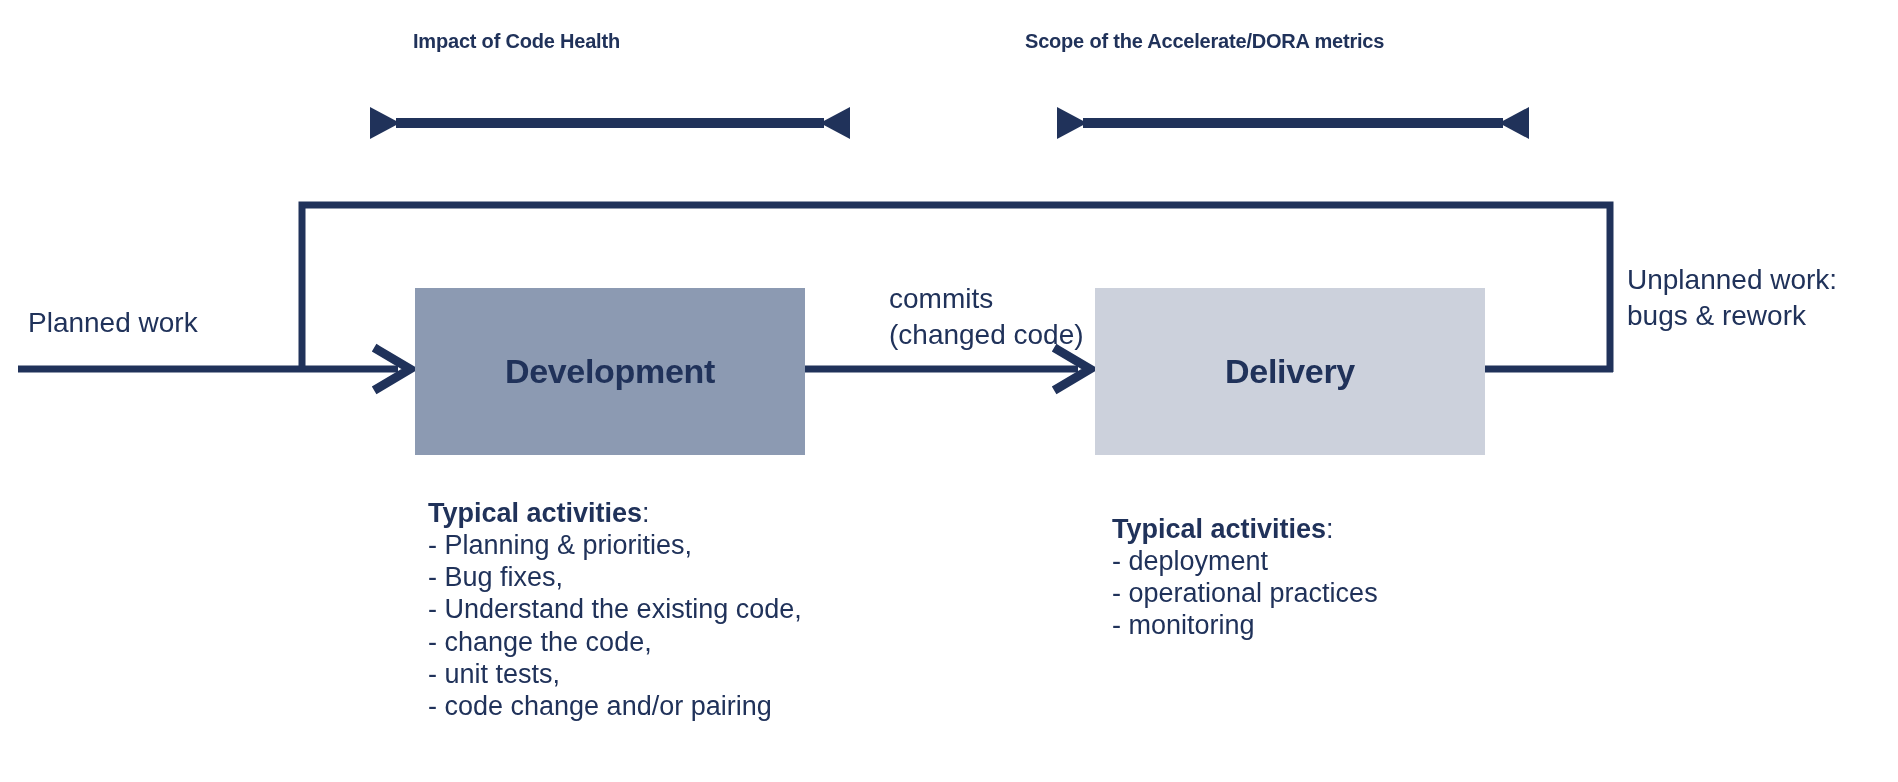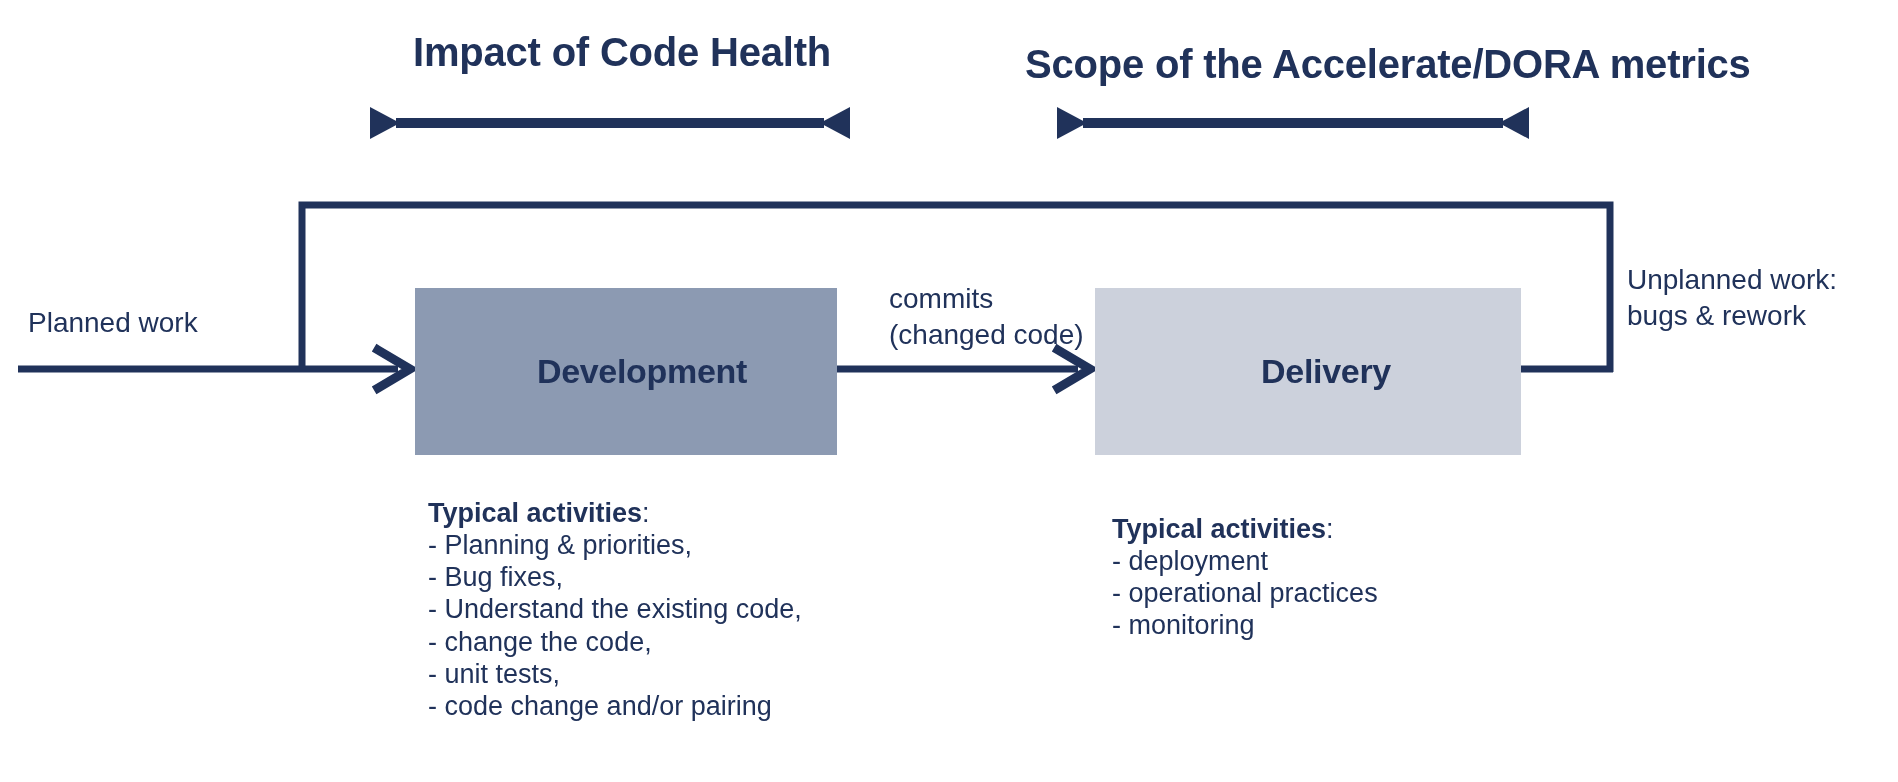--- a/index.html
+++ b/index.html
@@ -16,21 +16,21 @@
     width: 1898px;
     height: 782px;
     background: #ffffff;
     overflow: hidden;
   }
   .abs { position: absolute; }
 
   
   .section-heading {
     font-weight: bold;
-    font-size: 40px;
+    font-size: 20px;
     color: #20325a;
     white-space: nowrap;
     letter-spacing: -0.2px;
   }
 
   
   .span-arrow { height: 36px; }
   .span-arrow svg { display: block; }
 
   
@@ -38,21 +38,21 @@
     display: flex;
     align-items: center;
     justify-content: center;
   }
   .proc-box .proc-label {
     font-weight: bold;
     font-size: 34px;
     color: #20325a;
     letter-spacing: -0.3px;
   }
-  .box-development { background: #8c9ab2; padding-left: 32px; }
+  .box-development { background: #8c9ab2; }
   .box-delivery    { background: #ccd1dc; }
 
   
   .plain-label {
     font-size: 28px;
     color: #20325a;
     line-height: 1.27;
     white-space: pre-line;
   }
 
@@ -64,21 +64,21 @@
   
   .flow-svg { display: block; overflow: visible; }
 </style>
 </head>
 <body>
 
 <div id="canvas">
 
   <div class="abs section-heading" style="left:413px; top:30px;">Impact of Code Health</div>
 
-  <div class="abs section-heading" style="left:1025px; top:30px;margin-top:12px;">Scope of the Accelerate/DORA metrics</div>
+  <div class="abs section-heading" style="left:1025px; top:30px;">Scope of the Accelerate/DORA metrics</div>
 
   <div class="abs span-arrow" style="left:370px; top:105px; width:480px; height:36px;">
     <svg width="480" height="36" viewBox="0 0 480 36" aria-hidden="true">
       <polygon points="0,2 0,34 30,18" fill="#20325a"></polygon>
       <rect x="26" y="13" width="428" height="10" fill="#20325a"></rect>
       <polygon points="480,2 480,34 450,18" fill="#20325a"></polygon>
     </svg>
   </div>
 
   <div class="abs span-arrow" style="left:1057px; top:105px; width:472px; height:36px;">
@@ -108,21 +108,21 @@
   <div class="abs plain-label" style="left:849px; top:281px;margin-left:40px;">commits
 (changed code)</div>
 
   <div class="abs plain-label" style="left:1627px; top:262px;">Unplanned work:
 bugs &amp; rework</div>
 
   <div class="abs proc-box box-development" style="left:415px; top:288px; width:390px; height:167px;">
     <span class="proc-label">Development</span>
   </div>
 
-  <div class="abs proc-box box-delivery" style="left:1095px; top:288px; width:390px; height:167px;padding-left:36px;">
+  <div class="abs proc-box box-delivery" style="left:1095px; top:288px; width:390px; height:167px;">
     <span class="proc-label">Delivery</span>
   </div>
 
   <div class="abs activities" style="left:428px; top:497px;">
     <div>
       <span class="act-title">Typical activities</span><span class="act-colon">:</span>
     </div>
     <div class="act-item">- Planning &amp; priorities,</div>
     <div class="act-item">- Bug fixes,</div>
     <div class="act-item">- Understand the existing code,</div>

